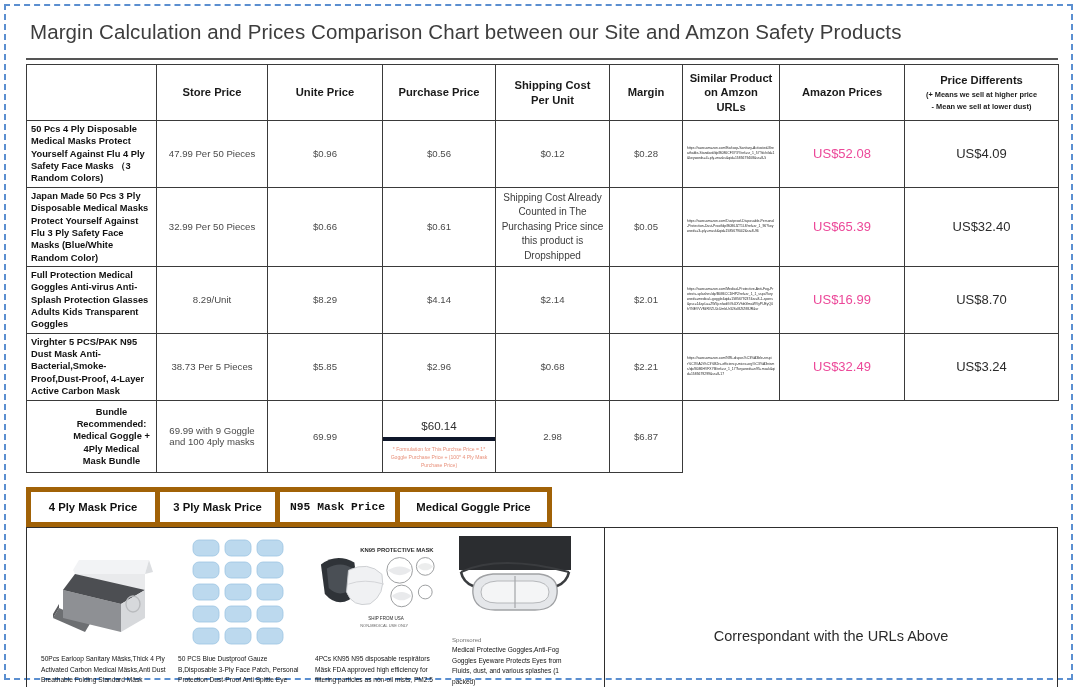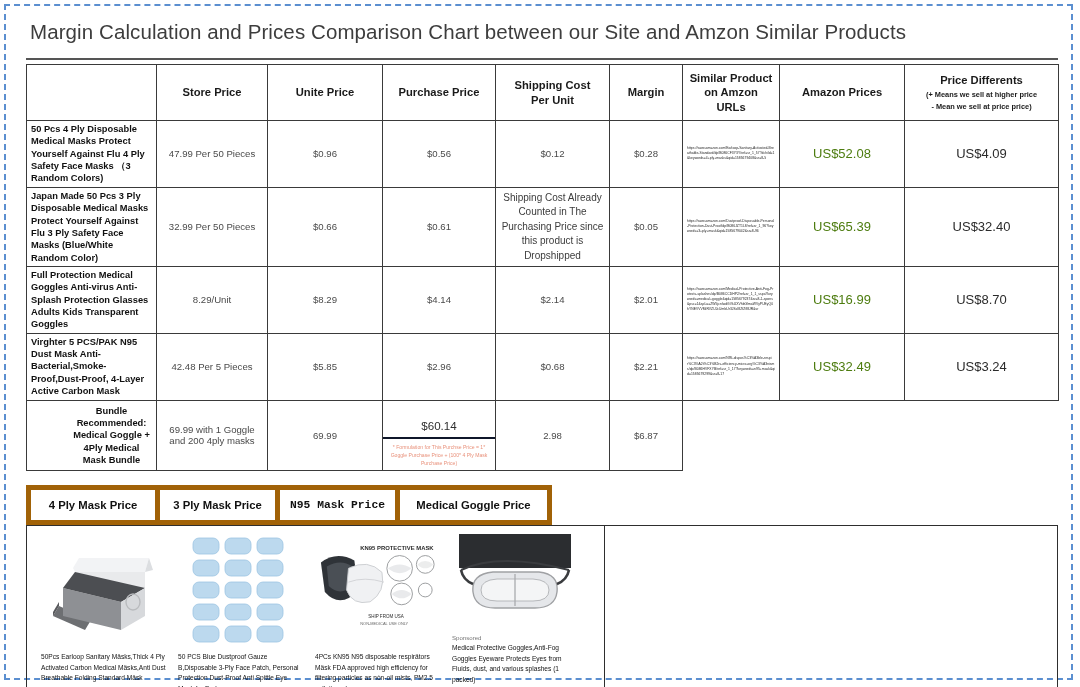--- a/index.html
+++ b/index.html
@@ -90,21 +90,21 @@
     text-align:center;
   }
   td.shipnote{
     font-size:10px;
     color:#3c3c3c;
     text-align:center;
     line-height:1.45;
   }
   td.amz{
     font-size:13px;
-    color:#4d7c0f;
+    color:#ec4899;
     text-align:center;
   }
   td.diff{
     font-size:13px;
     color:#2b2b2b;
     text-align:center;
   }
   td.url{
     padding:2px 2px 2px 3px;
     vertical-align:top;
@@ -124,21 +124,21 @@
   .r4{height:54px;padding-left:30px;}
   .r5{height:56px;}
 
   
   .purch-split{padding:0 !important;}
   .purch-top{
     font-size:11.6px;
     color:#2e2e2e;
     text-align:center;
     padding:18px 0 5px;
-    border-bottom:2px solid #0f172a;
+    border-bottom:4px solid #0f172a;
   }
   .purch-note{
     font-size:5.1px;
     color:#e8907a;
     text-align:center;
     line-height:1.62;
     padding:4px 3px 3px;
   }
   td.nb{border:none !important;background:#fff;}
 
@@ -246,21 +246,21 @@
   .n95-art{width:128px;height:104px;}
   .goggle-art{width:112px;height:92px;}
 </style>
 </head>
 <body>
 
 <div class="page-frame"></div>
 
 <div class="page-inner">
 
-  <div class="doc-title">Margin Calculation and Prices Comparison Chart between our Site and Amzon Similar Products</div>
+  <div class="doc-title">Margin Calculation and Prices Comparison Chart between our Site and Amzon Safety Products</div>
   <div class="rule"></div>
 
   <table class="main">
     <colgroup>
       <col class="c-name">
         <col class="c-store">
         <col class="c-unit">
         <col class="c-purchase">
       <col class="c-ship">
         <col class="c-margin">
@@ -281,21 +281,21 @@
         <th>Margin</th>
         <th>
           <span>Similar Product</span><br>
           <span>on Amzon</span><br>
           <span>URLs</span>
         </th>
         <th>Amazon Prices</th>
         <th>
           <span>Price Differents</span>
           <span class="hdr-sub">(+ Means we sell at higher price</span>
-          <span class="hdr-sub">-  Mean we sell at price price)</span>
+          <span class="hdr-sub">-  Mean we sell at lower dust)</span>
         </th>
       </tr>
     </thead>
     <tbody>
 
       <tr class="r1">
         <td class="name">50 Pcs 4 Ply Disposable Medical Masks Protect Yourself Against Flu 4 Ply Safety Face Masks （3 Random Colors)</td>
         <td class="num">47.99 Per 50 Pieces</td>
         <td class="num">$0.96</td>
         <td class="num">$0.56</td>
@@ -331,35 +331,35 @@
         <td class="num">$2.01</td>
         <td class="url">
             <div class="urltext">https://www.amazon.com/Medical-Protective-Anti-Fog-Protects-splashes/dp/B086CCDHP2/ref=sr_1_1_sspa?keywords=medical+goggle&amp;qid=1585679237&amp;sr=8-1-spons&amp;psc=1&amp;spLa=ZW5jcnlwdGVkUXVhbGlmaWVyPUEyQ0hYNEVVVMiRVZUJcUmbUr3JScl8ZfZfl8JR&amp;sr</div>
           </td>
         <td class="amz">US$16.99</td>
         <td class="diff">US$8.70</td>
       </tr>
 
       <tr class="r4">
         <td class="name">Virghter 5 PCS/PAK N95 Dust Mask Anti-Bacterial,Smoke-Proof,Dust-Proof, 4-Layer Active Carbon Mask</td>
-        <td class="num">42.48 Per 5 Pieces</td>
+        <td class="num">38.73 Per 5 Pieces</td>
         <td class="num">$5.85</td>
         <td class="num">$2.96</td>
         <td class="num">$0.68</td>
         <td class="num">$2.21</td>
         <td class="url">
             <div class="urltext">https://www.amazon.com/N95-dispos%C3%A3ble-respir%C3%A2t%C3%B2rs-efficiency-micro-org%C3%A3nisms/dp/B086HVFXYB/ref=sr_1_17?keywords=n95+mask&amp;qid=1585679299&amp;sr=8-17</div>
           </td>
         <td class="amz">US$32.49</td>
         <td class="diff">US$3.24</td>
       </tr>
 
       <tr class="r5">
         <td class="name" style="text-align:center;padding-left:44px;">Bundle Recommended: Medical Goggle + 4Ply Medical Mask Bundle</td>
-        <td class="num">69.99 with 1 Goggle and 200 4ply masks</td>
+        <td class="num">69.99 with 9 Goggle and 100 4ply masks</td>
         <td class="num">69.99</td>
         <td class="purch-split">
           <div class="purch-top">$60.14</div>
           <div class="purch-note">* Formulation for This Purchse Price = 1* Goggle Purchase Price + (100* 4 Ply Mask Purchase Price)</div>
         </td>
         <td class="num">2.98</td>
         <td class="num">$6.87</td>
         <td class="nb"></td>
         <td class="nb"></td>
         <td class="nb"></td>
@@ -486,18 +486,19 @@
         <div class="bigprice">
           <span class="cur">$</span><span>16</span><sup>99</sup>
         </div>
 
       </div>
 
     </div>
 
     <div class="bottom-right">
       <div class="screens-note">
+        <div>Correspondant with the URLs Above</div>
       </div>
     </div>
 
   </div>
 
 </div>
 
 </body></html>

